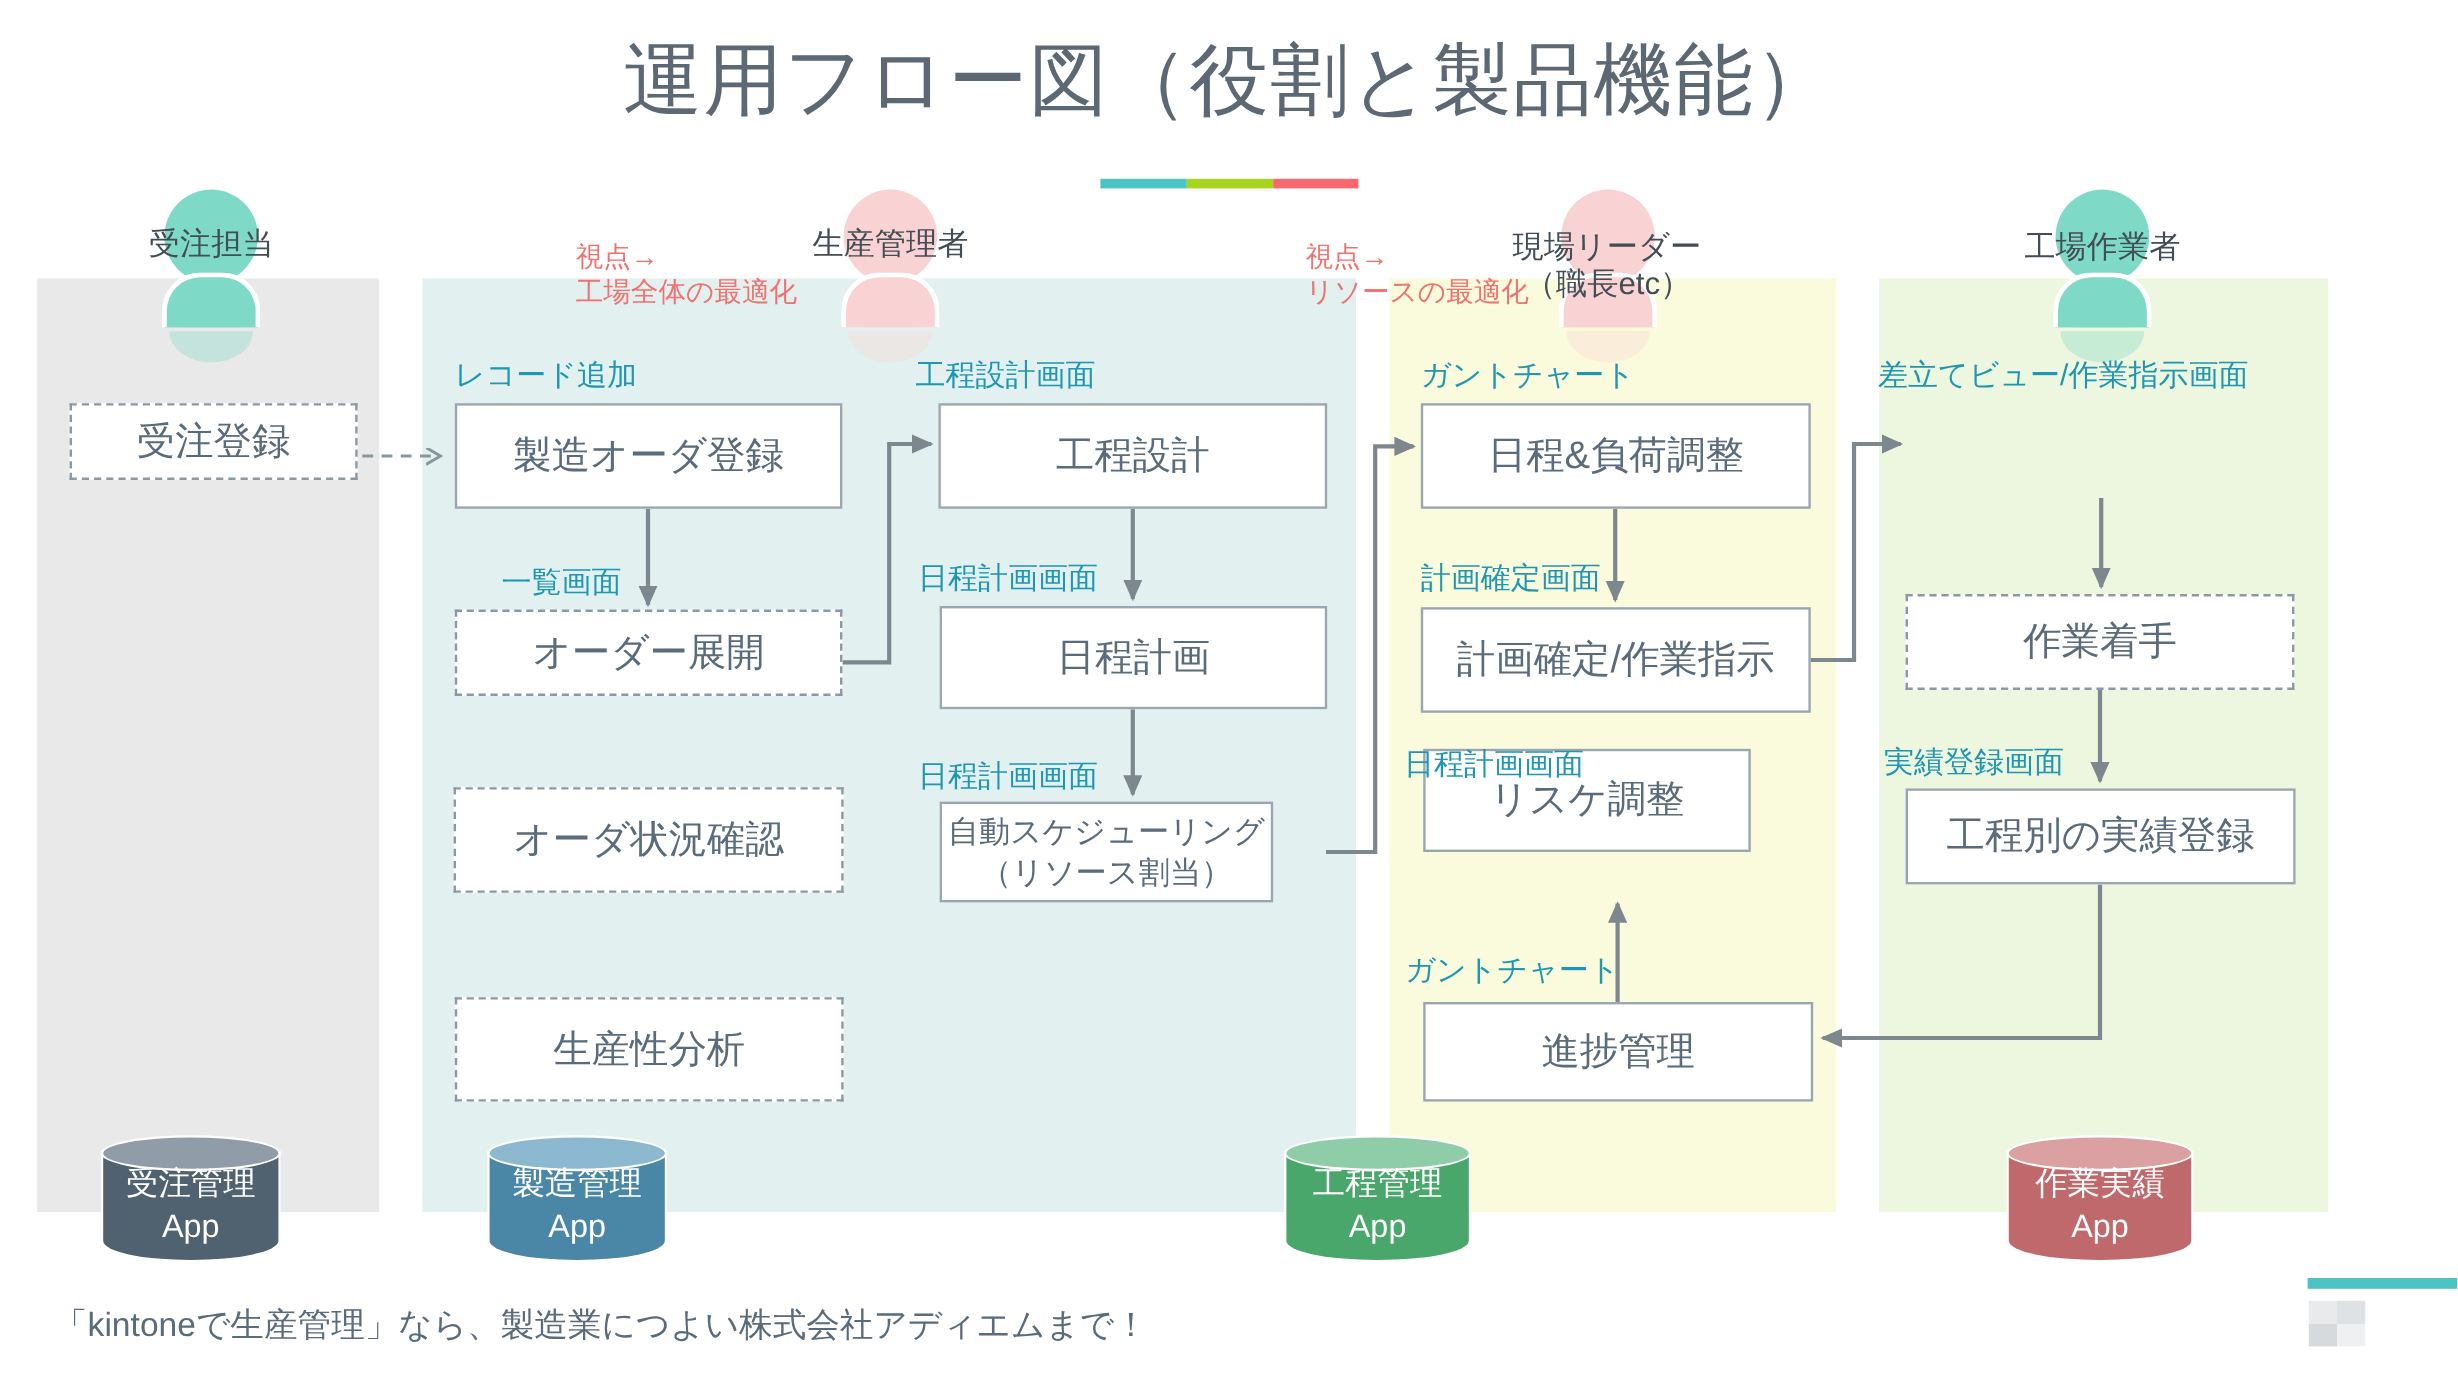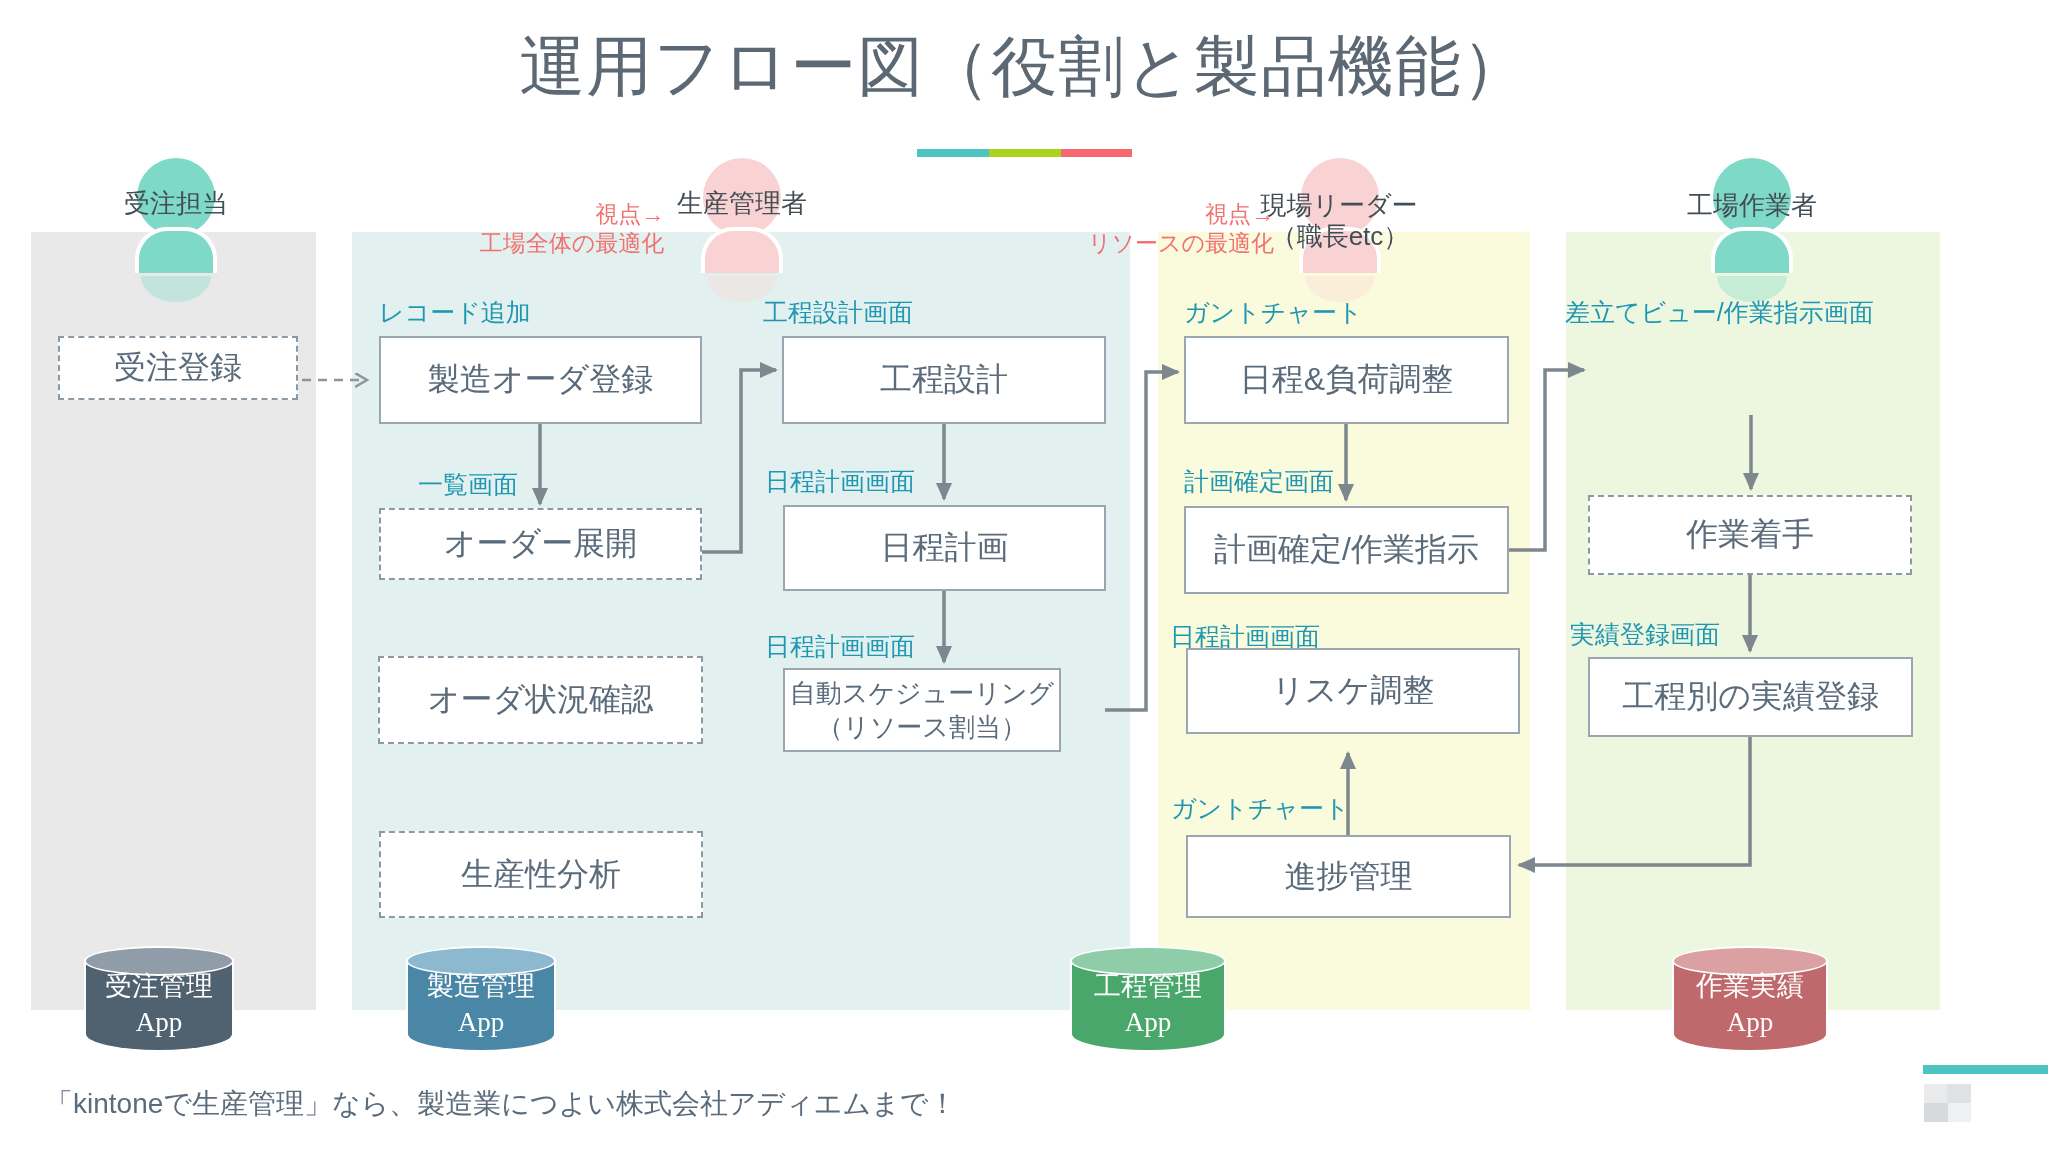--- a/index.html
+++ b/index.html
@@ -42,40 +42,40 @@
   .person-teal { --pc:#7fd9c7; }
   .person-pink { --pc:#f9d3d3; }
   
   .role-label {
     position:absolute; transform:translateX(-50%); z-index:5;
     color:#424d55; font-size:26px; white-space:nowrap;
   }
   .red-note {
     position:absolute; transform:translateX(-50%); z-index:5;
     color:#f0716f; font-size:23px; line-height:29px;
-    text-align:right; white-space:nowrap;
+    text-align:left; white-space:nowrap;
   }
   
   .screen-label {
     position:absolute; z-index:3; color:#1f97b2;
     font-size:25px; white-space:nowrap;
   }
   
   .box {
     position:absolute; z-index:2; box-sizing:border-box;
     background:#ffffff; border:2px solid #9aa7b0;
     color:#5a6b7b; font-size:32px; text-align:center;
     display:flex; flex-direction:column; align-items:center; justify-content:center;
   }
   .box.dashed { border:2px dashed #8b99a4; }
   .box .small-line { font-size:26px; line-height:34px; }
   
   .connectors { position:absolute; left:0; top:0; z-index:1; }
   
-  .cyl { position:absolute; top:946px; width:150px; height:106px; z-index:2;font-family:Liberation Serif, serif; }
+  .cyl { position:absolute; top:946px; width:150px; height:106px; z-index:2; }
   .cyl .cyl-top {
     position:absolute; left:0; right:0; top:0; height:26px;
     border-radius:50%; background:var(--act); border:2px solid #fff; z-index:1;
   }
   .cyl .cyl-body {
     position:absolute; left:0; right:0; top:13px; bottom:0;
     background:var(--ac); border:2px solid #fff; border-top:none;
     border-radius:0 0 50% 50% / 0 0 18px 18px;
   }
   .cyl .cyl-text {
@@ -214,21 +214,21 @@
   <div class="box" style="left:783px;top:668px;width:278px;height:84px">
     <span class="small-line">自動スケジューリング</span>
     <span class="small-line">（リソース割当）</span>
     </div>
   <div class="box" style="left:1184px;top:336px;width:325px;height:88px">
     <span>日程&amp;負荷調整</span>
     </div>
   <div class="box" style="left:1184px;top:506px;width:325px;height:88px">
     <span>計画確定/作業指示</span>
     </div>
-  <div class="box" style="left:1186px;top:648px;width:334px;height:86px">
+  <div class="box" style="left:1186px;top:624px;width:273px;height:86px">
     <span>リスケ調整</span>
     </div>
   <div class="box" style="left:1186px;top:835px;width:325px;height:83px">
     <span>進捗管理</span>
     </div>
   <div class="box dashed" style="left:1588px;top:495px;width:324px;height:80px">
     <span>作業着手</span>
     </div>
   <div class="box" style="left:1588px;top:657px;width:325px;height:80px">
     <span>工程別の実績登録</span>

